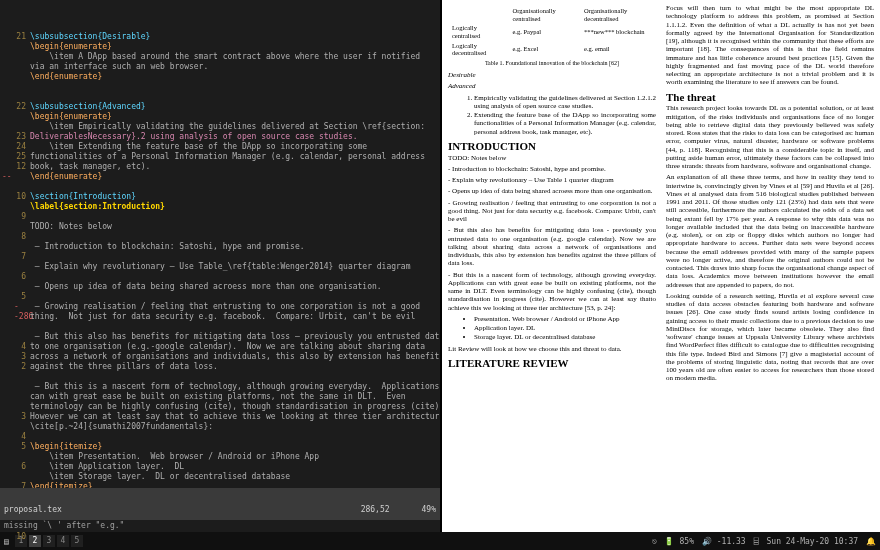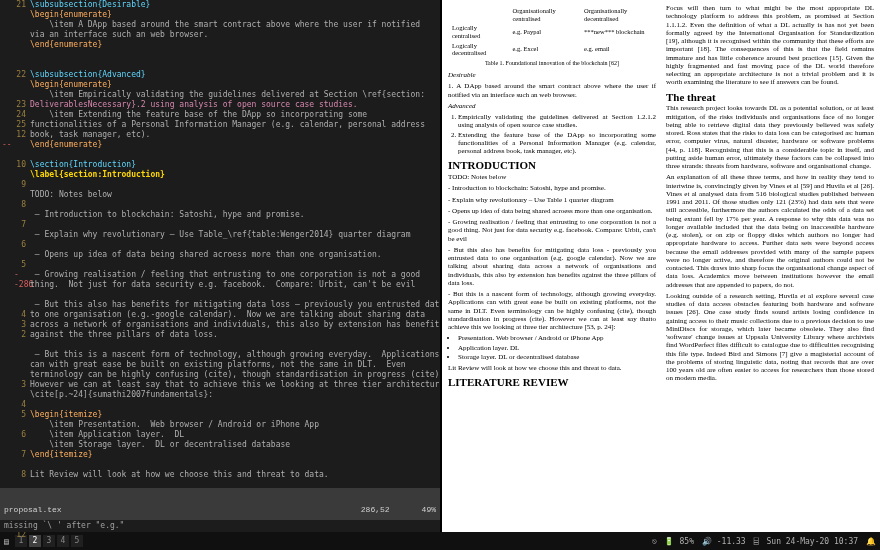--- a/index.html
+++ b/index.html
@@ -11,37 +11,37 @@
   #gutter { width:30px; background:#1c1c1c; color:#9a8040; text-align:right; padding-right:4px; user-select:none; }
   #gutter span { display:block; height:10px; line-height:10px; }
   #code { flex:1; overflow:hidden; white-space:pre; line-height:10px; }
   .line { height:10px; display:block; }
   .cmd { color:#5fd7ff; }
   .env { color:#ffaf5f; }
   .txt { color:#afafaf; }
   .ref { color:#d787af; }
   .sect { color:#ffd700; font-weight:bold; }
   .comment { color:#808080; }
-  #left-row { flex:1; display:flex; min-height:0; }
-  #status1 { background:#3a3a3a; color:#d0d0d0; padding:16px 4px; height:20px; line-height:12px; display:flex;font-family:Liberation Mono, monospace; }
+  #left-row { flex:1; display:flex; min-height:0;margin-top:32px; }
+  #status1 { background:#3a3a3a; color:#d0d0d0; padding:16px 4px; height:20px; line-height:12px; display:flex; }
   #status1 .fn { flex:1; }
   #status1 .pos { }
   #status2 { background:#1c1c1c; color:#a0a0a0; padding:0 4px; height:12px; line-height:12px; }
   #taskbar { height:18px; background:#101010; color:#c0c0c0; display:flex; align-items:center; font-size:8px; gap:6px; padding:0 4px; }
   #taskbar .ws { display:flex; gap:2px; }
   #taskbar .ws span { width:12px; height:12px; line-height:12px; text-align:center; background:#202020; color:#888; }
   #taskbar .ws span.active { background:#404040; color:#fff; }
   #taskbar .title { flex:1; text-align:center; color:#b0b0b0; }
   #taskbar .tray { display:flex; gap:8px; color:#b0b0b0; }
   #right .cols { column-count:2; column-gap:10px; }
   #right h4 { font-size:11px; font-weight:bold; margin-top:4px; margin-bottom:1px; }
   #right p { margin-bottom:3px; text-align:justify; }
   #right table { font-size:6.5px; margin:2px auto; border-collapse:collapse; }
   #right td { padding:1px 4px; }
-  #right ul,#right ol { margin-left:10px; margin-bottom:3px; }
+  #right ul,#right ol { margin-left:26px; margin-bottom:3px; }
   #right li { margin-bottom:1px; text-align:justify; }
   #right .caption { text-align:center; font-size:6px; margin:2px 0 4px 0; }
   .divider { width:2px; background:#000; }
 </style>
 </head>
 <body>
 
 <div id="app">
   <div id="panes">
     <div id="left">
@@ -129,21 +129,20 @@
               </tr>
           <tr>
                 <td>Logically decentralised</td>
                 <td>e.g. Excel</td>
                 <td>e.g. email</td>
               </tr>
         </tbody>
           </table>
         <p class="caption">Table 1. Foundational innovation of the blockchain [62]</p>
         <p><i>Desirable</i></p>
-        <p>1. A DApp based around the smart contract above where the user if notified via an interface such an web browser.</p>
         <p><i>Advanced</i></p>
         <ol>
           <li>Empirically validating the guidelines delivered at Section 1.2.1.2 using analysis of open source case studies.</li>
           <li>Extending the feature base of the DApp so incorporating some functionalities of a Personal Information Manager (e.g. calendar, personal address book, task manager, etc).</li>
         </ol>
         <h4>INTRODUCTION</h4>
         <p>TODO: Notes below</p>
         <p>- <span>Introduction to blockchain: Satoshi, hype and promise.</span></p>
         <p>- <span>Explain why revolutionary – Use Table 1 quarter diagram</span></p>
         <p>- <span>Opens up idea of data being shared acroess more than one organisation.</span></p>

